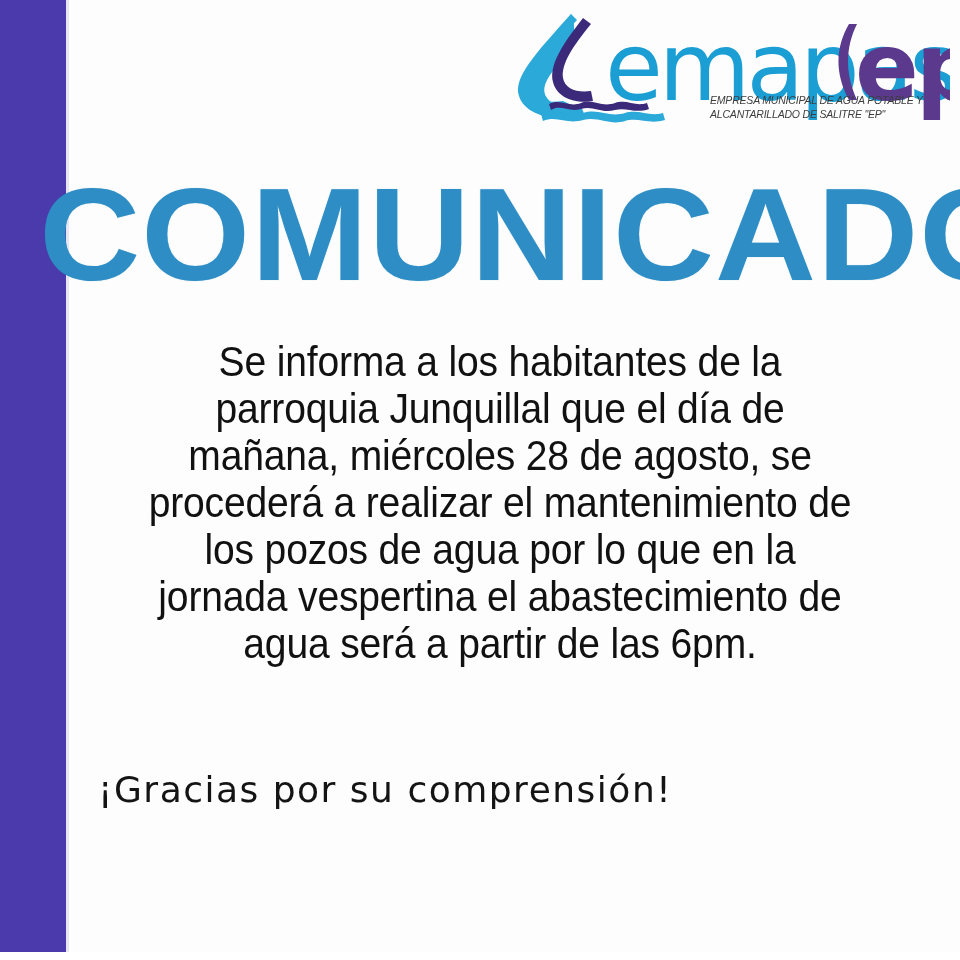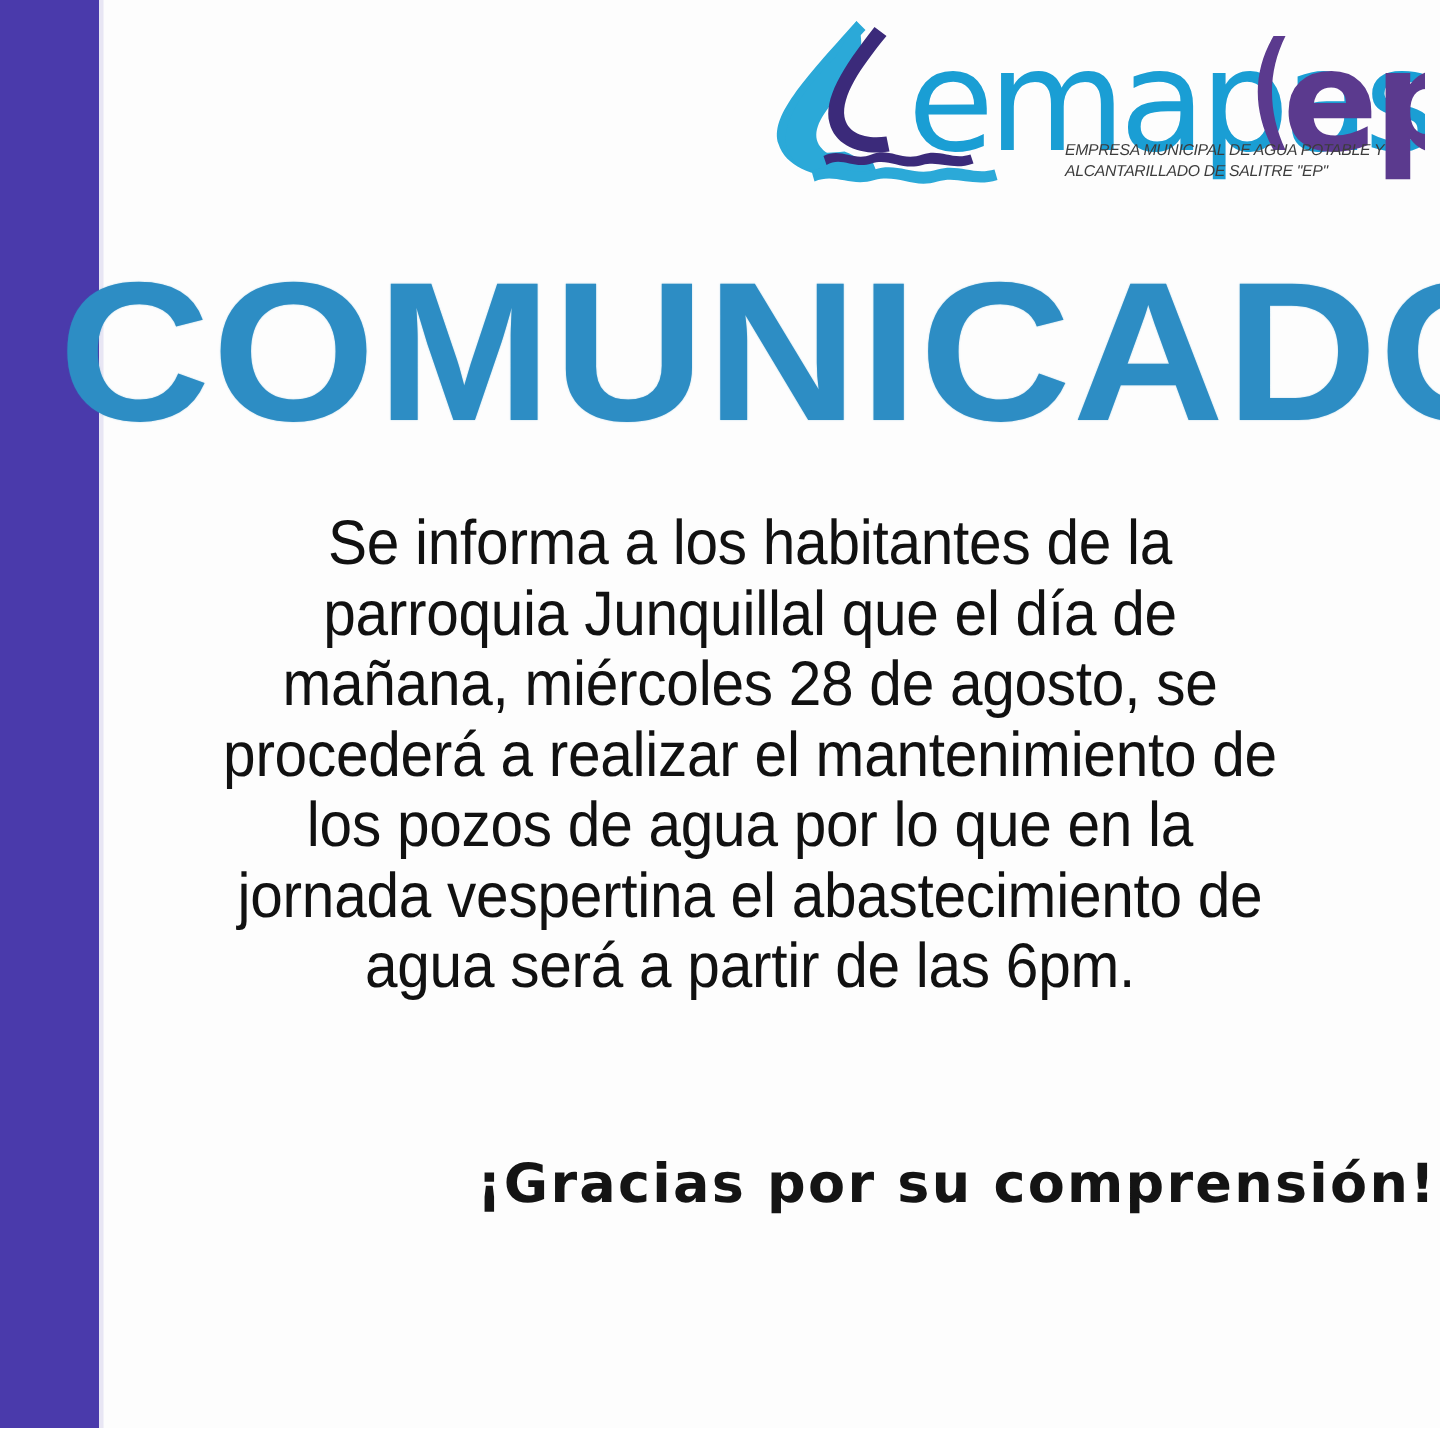--- a/index.html
+++ b/index.html
@@ -107,23 +107,23 @@
     display: block;
     white-space: nowrap;
   }
 
   
   .closing {
     position: absolute;
     left: 70px;
     top: 768px;
     width: 860px;
-    text-align: right;
+    text-align: left;
     font-family: "DejaVu Sans", sans-serif;
-    font-weight: bold;
+    font-weight: normal;
     font-size: 36px;
     line-height: 44px;
     letter-spacing: 1.5px;
     color: #141414;
     padding-left: 28px;
   }
 </style>
 </head>
 <body>
 

